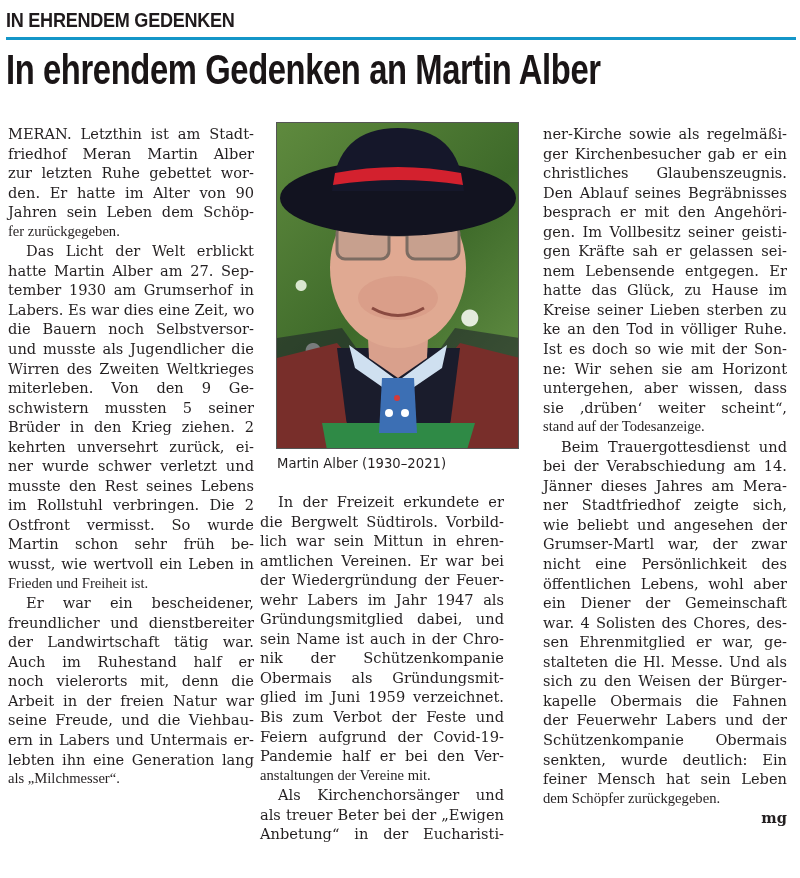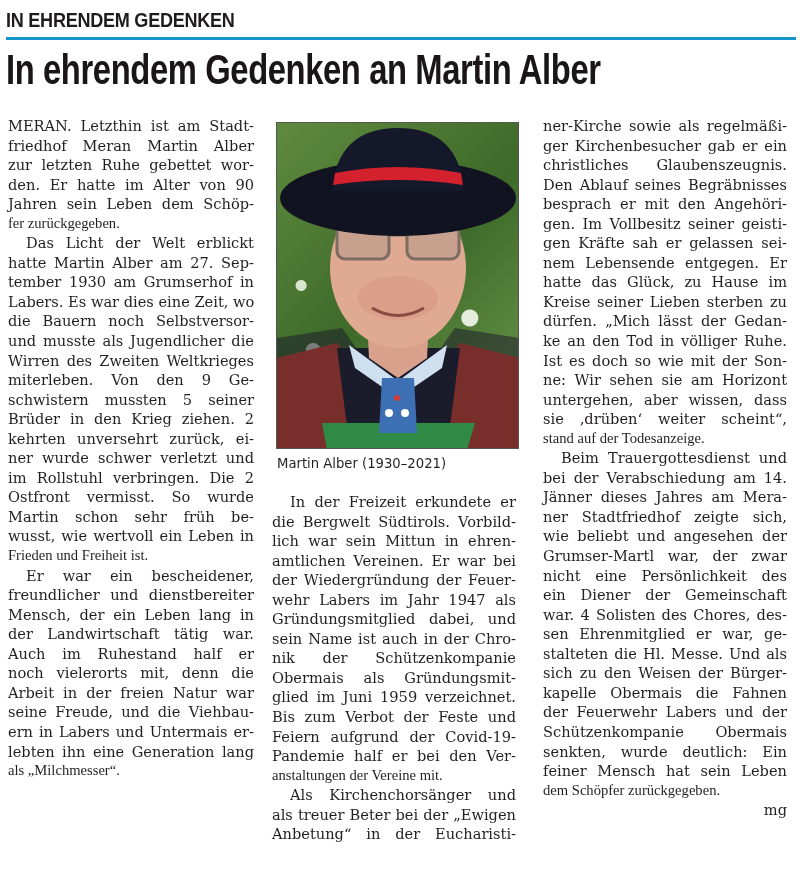--- a/index.html
+++ b/index.html
@@ -14,31 +14,31 @@
     position: absolute; left: 6px; top: 37px; width: 790px; height: 3px;
     background: #1496c8;
   }
   .headline {
     position: absolute; left: 6px; top: 46px;
     font-family: "Liberation Sans", sans-serif; font-weight: bold;
     font-size: 42px; line-height: 48px; color: #1a1516; white-space: nowrap;
     transform: scaleX(0.78); transform-origin: left top; letter-spacing: -0.5px;
   }
   .col {
-    position: absolute; top: 116px;
+    position: absolute; top: 124px;
     font-family: "DejaVu Serif", serif; font-size: 14.6px; line-height: 19.55px;
     text-align: justify; hyphens: manual; color: #231f20;
   }
   .col1 { left: 8px; width: 246px; }
-  .col2 { left: 272px; width: 244px; top: 492px; }
+  .col2 { left: 260px; width: 244px; top: 492px; }
   .col3 { left: 543px; width: 244px; }
   .line { display: block; text-align: justify; text-align-last: justify; white-space: nowrap; }
   .line.last { text-align-last: left; font-family: Liberation Serif, serif; }
   .line.ind { padding-left: 18px; }
-  .line.right { text-align: center; text-align-last: right; }
+  .line.right { text-align: center; text-align-last: right; font-weight: bold; }
   .photo {
     position: absolute; left: 276px; top: 122px; width: 243px; height: 327px;
     overflow: hidden; border: 1px solid #555; box-sizing: border-box;
     background: radial-gradient(circle at 20% 30%, #dfe8d5 0 6px, transparent 7px),
                 radial-gradient(circle at 80% 60%, #e4ecdc 0 8px, transparent 9px),
                 radial-gradient(circle at 15% 70%, #e8efe0 0 7px, transparent 8px),
                 radial-gradient(circle at 88% 25%, #e0e9d6 0 7px, transparent 8px),
                 radial-gradient(circle at 10% 50%, #d9e6cf 0 5px, transparent 6px),
                 linear-gradient(135deg, #5f8a3e, #3e6a2a 50%, #6e9a4c);
   }
@@ -67,28 +67,28 @@
     <span class="line">tember 1930 am Grumserhof in</span>
     <span class="line">Labers. Es war dies eine Zeit, wo</span>
     <span class="line">die Bauern noch Selbstversor-</span>
     <span class="line">und musste als Jugendlicher die</span>
     <span class="line">Wirren des Zweiten Weltkrieges</span>
     <span class="line">miterleben. Von den 9 Ge-</span>
     <span class="line">schwistern mussten 5 seiner</span>
     <span class="line">Brüder in den Krieg ziehen. 2</span>
     <span class="line">kehrten unversehrt zurück, ei-</span>
     <span class="line">ner wurde schwer verletzt und</span>
+    <span class="line">musste den Rest seines Lebens</span>
     <span class="line">im Rollstuhl verbringen. Die 2</span>
     <span class="line">Ostfront vermisst. So wurde</span>
     <span class="line">Martin schon sehr früh be-</span>
     <span class="line">wusst, wie wertvoll ein Leben in</span>
     <span class="line last">Frieden und Freiheit ist.</span>
     <span class="line ind">Er war ein bescheidener,</span>
     <span class="line">freundlicher und dienstbereiter</span>
-    <span class="line">Mensch, der ein Leben lang in</span>
     <span class="line">der Landwirtschaft tätig war.</span>
     <span class="line">Auch im Ruhestand half er</span>
     <span class="line">noch vielerorts mit, denn die</span>
     <span class="line">Arbeit in der freien Natur war</span>
     <span class="line">seine Freude, und die Viehbau-</span>
     <span class="line">ern in Labers und Untermais er-</span>
     <span class="line">lebten ihn eine Generation lang</span>
     <span class="line last">als „Milchmesser“.</span>
   </div>
 
@@ -156,34 +156,34 @@
     <span class="line">ner-Kirche sowie als regelmäßi-</span>
     <span class="line">ger Kirchenbesucher gab er ein</span>
     <span class="line">christliches Glaubenszeugnis.</span>
     <span class="line">Den Ablauf seines Begräbnisses</span>
     <span class="line">besprach er mit den Angehöri-</span>
     <span class="line">gen. Im Vollbesitz seiner geisti-</span>
     <span class="line">gen Kräfte sah er gelassen sei-</span>
     <span class="line">nem Lebensende entgegen. Er</span>
     <span class="line">hatte das Glück, zu Hause im</span>
     <span class="line">Kreise seiner Lieben sterben zu</span>
-    <span class="line">dürfen. „Mich lässt der Gedan-</span>
     <span class="line">ke an den Tod in völliger Ruhe.</span>
     <span class="line">Ist es doch so wie mit der Son-</span>
     <span class="line">ne: Wir sehen sie am Horizont</span>
     <span class="line">untergehen, aber wissen, dass</span>
     <span class="line">sie ‚drüben‘ weiter scheint“,</span>
     <span class="line last">stand auf der Todesanzeige.</span>
     <span class="line ind">Beim Trauergottesdienst und</span>
     <span class="line">bei der Verabschiedung am 14.</span>
     <span class="line">Jänner dieses Jahres am Mera-</span>
     <span class="line">ner Stadtfriedhof zeigte sich,</span>
     <span class="line">wie beliebt und angesehen der</span>
     <span class="line">Grumser-Martl war, der zwar</span>
     <span class="line">nicht eine Persönlichkeit des</span>
+    <span class="line">öffentlichen Lebens, wohl aber</span>
     <span class="line">ein Diener der Gemeinschaft</span>
     <span class="line">war. 4 Solisten des Chores, des-</span>
     <span class="line">sen Ehrenmitglied er war, ge-</span>
     <span class="line">stalteten die Hl. Messe. Und als</span>
     <span class="line">sich zu den Weisen der Bürger-</span>
     <span class="line">kapelle Obermais die Fahnen</span>
     <span class="line">der Feuerwehr Labers und der</span>
     <span class="line">Schützenkompanie Obermais</span>
     <span class="line">senkten, wurde deutlich: Ein</span>
     <span class="line">feiner Mensch hat sein Leben</span>

